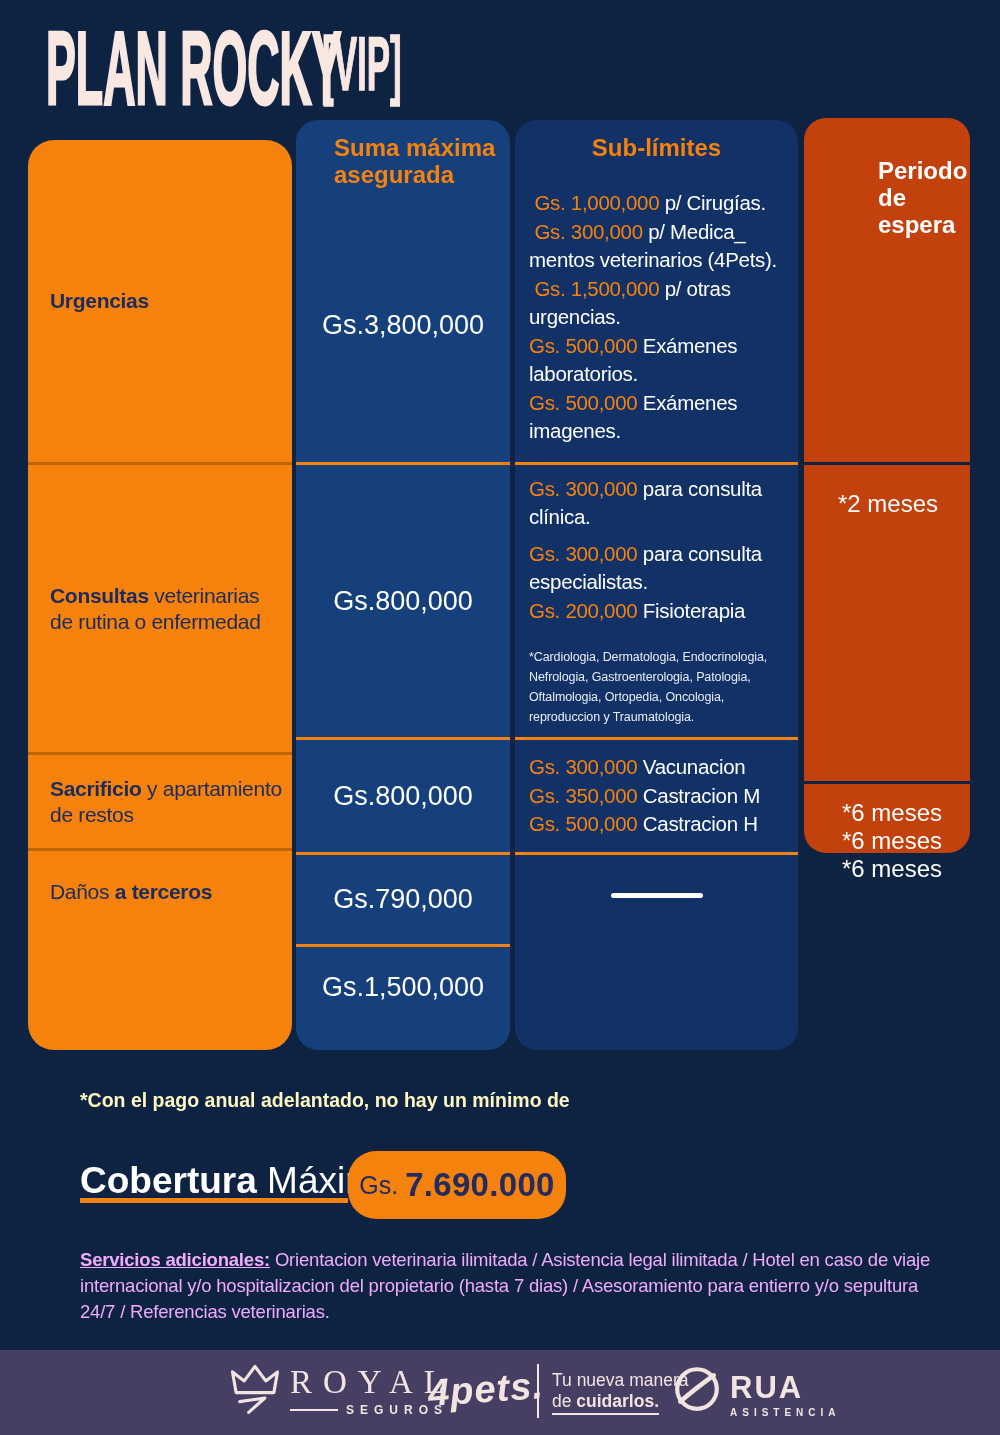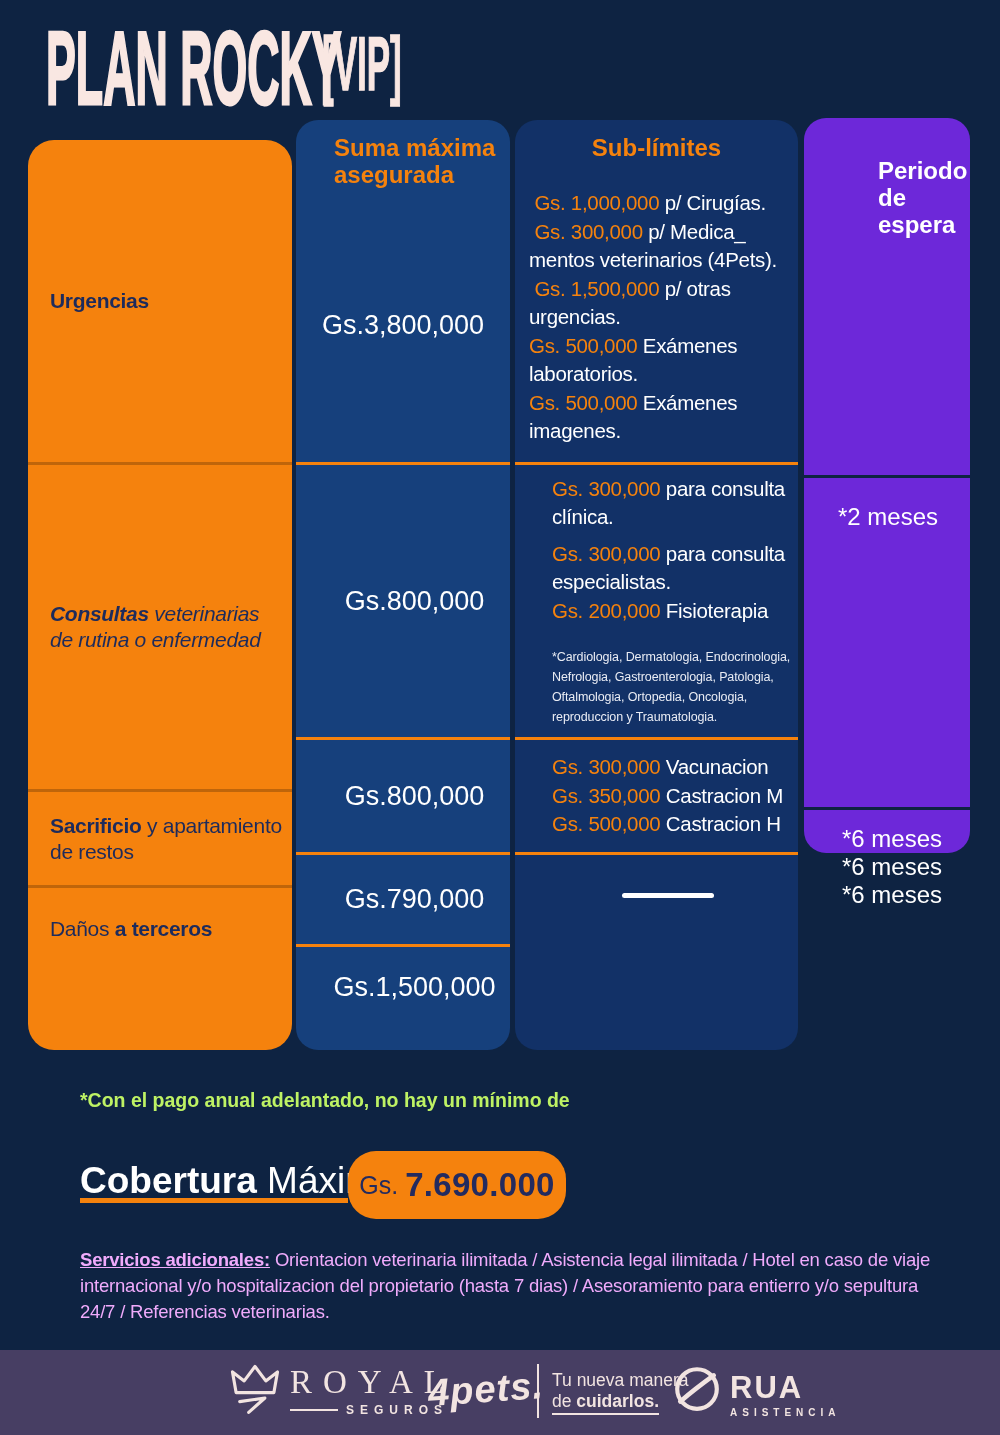--- a/index.html
+++ b/index.html
@@ -12,25 +12,25 @@
     transform:scaleX(.43);transform-origin:left top;white-space:nowrap;}
   .title-tag{position:absolute;left:322px;top:26px;font-size:76px;line-height:1;font-weight:700;
     color:var(--cream,#F9E7E2);-webkit-text-stroke:1.5px var(--cream,#F9E7E2);
     transform:scaleX(.46);transform-origin:left top;white-space:nowrap;}
 
   
   .col{position:absolute;display:flex;flex-direction:column;box-sizing:border-box;}
   .col-feature{left:28px;top:140px;width:264px;height:910px;background:var(--orange,#F5820D);border-radius:26px;}
   .col-suma{left:296px;top:120px;width:214px;height:930px;background:#16407C;border-radius:22px;}
   .col-sub{left:515px;top:120px;width:283px;height:930px;background:#123167;border-radius:22px;}
-  .col-espera{left:804px;top:118px;width:166px;height:735px;background:#6d28d9;border-radius:22px;gap:13px;}
+  .col-espera{left:804px;top:118px;width:166px;height:735px;background:#c2410c;border-radius:22px;}
 
   .cell{box-sizing:border-box;flex:none;display:flex;flex-direction:column;overflow:hidden;}
   .col-feature .cell + .cell{border-top:3px solid #BF650A;}
-  .col-suma .cell + .cell,.col-sub .cell + .cell{border-top:3px solid var(--orange,#F5820D);padding-left:23px;}
+  .col-suma .cell + .cell,.col-sub .cell + .cell{border-top:3px solid var(--orange,#F5820D);}
   .col-espera .cell + .cell{border-top:3px solid var(--navy,#0E2342);}
 
   
   .col-feature .cell{justify-content:center;padding:0 4px 0 22px;color:#1D2B5C;
     font-size:21px;line-height:26px;letter-spacing:-.3px;}
   .fline{white-space:nowrap;}
   .seg-b{font-weight:700;}
 
   
   .col-suma .cell{align-items:center;justify-content:center;color:#fff;font-size:27px;}
@@ -48,21 +48,21 @@
   .dashwrap{flex:1;display:flex;align-items:center;justify-content:center;}
   .dash{width:92px;height:5px;background:#fff;border-radius:3px;}
 
   
   .head-espera{color:#fff;padding:14px 0 0 40px;}
   .col-espera .cell{color:#fff;font-size:24px;line-height:28px;}
   .col-espera .cell.top{padding:25px 0 0 34px;}
   .col-espera .cell.vcenter{justify-content:center;padding-left:38px;}
 
   
-  .note{position:absolute;left:80px;top:1088px;color:#bef264;font-weight:700;font-size:19.5px;line-height:24px;}
+  .note{position:absolute;left:80px;top:1088px;color:#fef9c3;font-weight:700;font-size:19.5px;line-height:24px;}
   .cobertura{position:absolute;left:80px;top:1160px;color:#fff;font-size:37px;white-space:nowrap;}
   .cobertura .b{font-weight:700;}
   .cob-underline{position:absolute;left:80px;top:1198px;width:268px;height:5px;background:var(--orange,#F5820D);}
   .badge{position:absolute;left:348px;top:1151px;width:218px;height:68px;background:var(--orange,#F5820D);
     border-radius:28px;display:flex;align-items:center;justify-content:center;gap:7px;color:#232B5F;}
   .badge .gs{font-size:25px;font-weight:500;}
   .badge .amt{font-size:33px;font-weight:800;letter-spacing:.3px;}
   .services{position:absolute;left:80px;top:1247px;width:870px;color:#f0abfc;font-size:18.5px;line-height:26px;letter-spacing:-.2px;}
   .services .lbl{font-weight:700;text-decoration:underline;}
 
@@ -88,21 +88,21 @@
 
 <div class="canvas" style="--navy: #0E2342; --orange: #F5820D; --cream: #F9E7E2; --cream2: #F2E4E1;">
 
   <div class="title-main">PLAN ROCKY</div>
   <div class="title-tag">[VIP]</div>
 
   <div id="col-feature" class="col col-feature">
       <div class="cell" style="height: 322px;">
         <div class="fline"><span class="seg-b">Urgencias</span></div>
       </div>
-      <div class="cell" style="height: 327px; font-style: italic;">
+      <div class="cell" style="height: 290px;">
         <div class="fline"><span class="seg-b">Consultas</span><span class="seg-w"> veterinarias</span></div>
         <div class="fline"><span class="seg-w">de rutina o enfermedad</span></div>
       </div>
       <div class="cell" style="height: 96px;">
         <div class="fline"><span class="seg-b">Sacrificio</span><span class="seg-w"> y apartamiento</span></div>
         <div class="fline"><span class="seg-w">de restos</span></div>
       </div>
       <div class="cell" style="height: 84px;">
         <div class="fline"><span class="seg-w">Daños </span><span class="seg-b">a terceros</span></div>
       </div>

